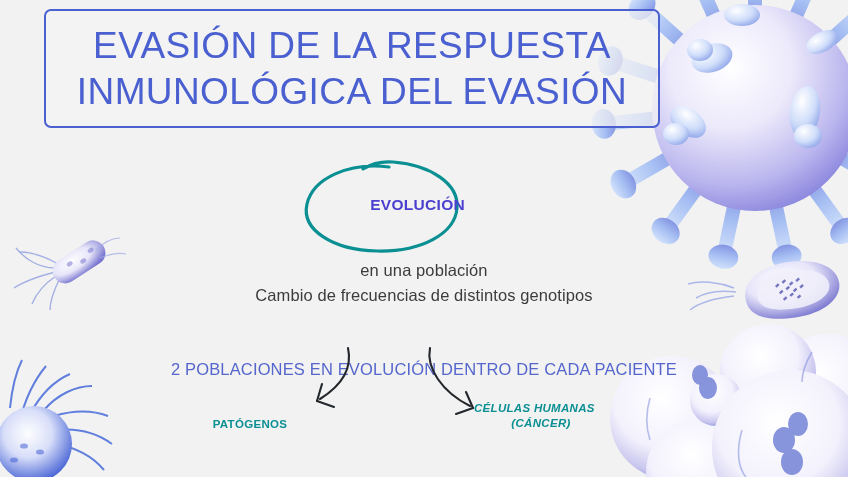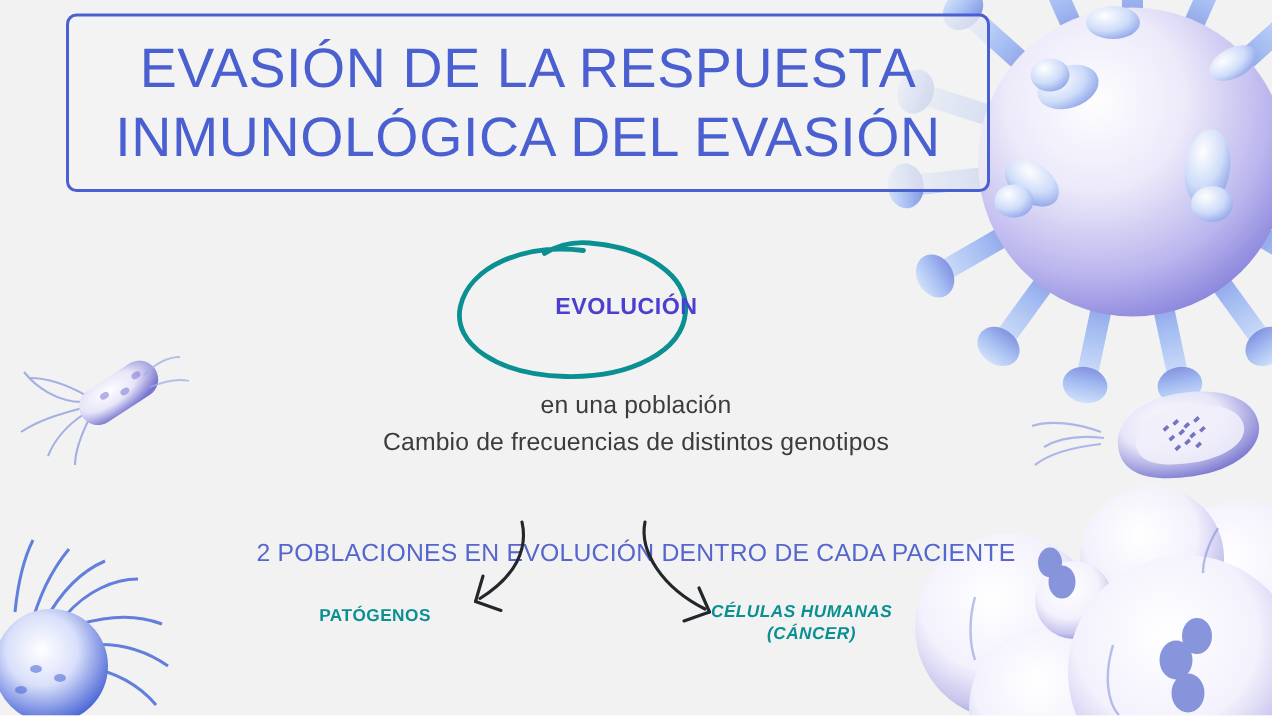--- a/index.html
+++ b/index.html
@@ -91,21 +91,21 @@
   .branch-label {
     position: absolute;
     color: #0a8f92;
     font-weight: bold;
     font-size: 11.5px;
     letter-spacing: 0.3px;
     line-height: 15px;
   }
   #label-patogenos {
     left: 185px;
-    top: 404px;
+    top: 417px;
     width: 130px;
     text-align: center;
   }
   #label-celulas {
     left: 474px;
     top: 401px;
     width: 148px;
     text-align: left;
     font-style: italic;
   }

